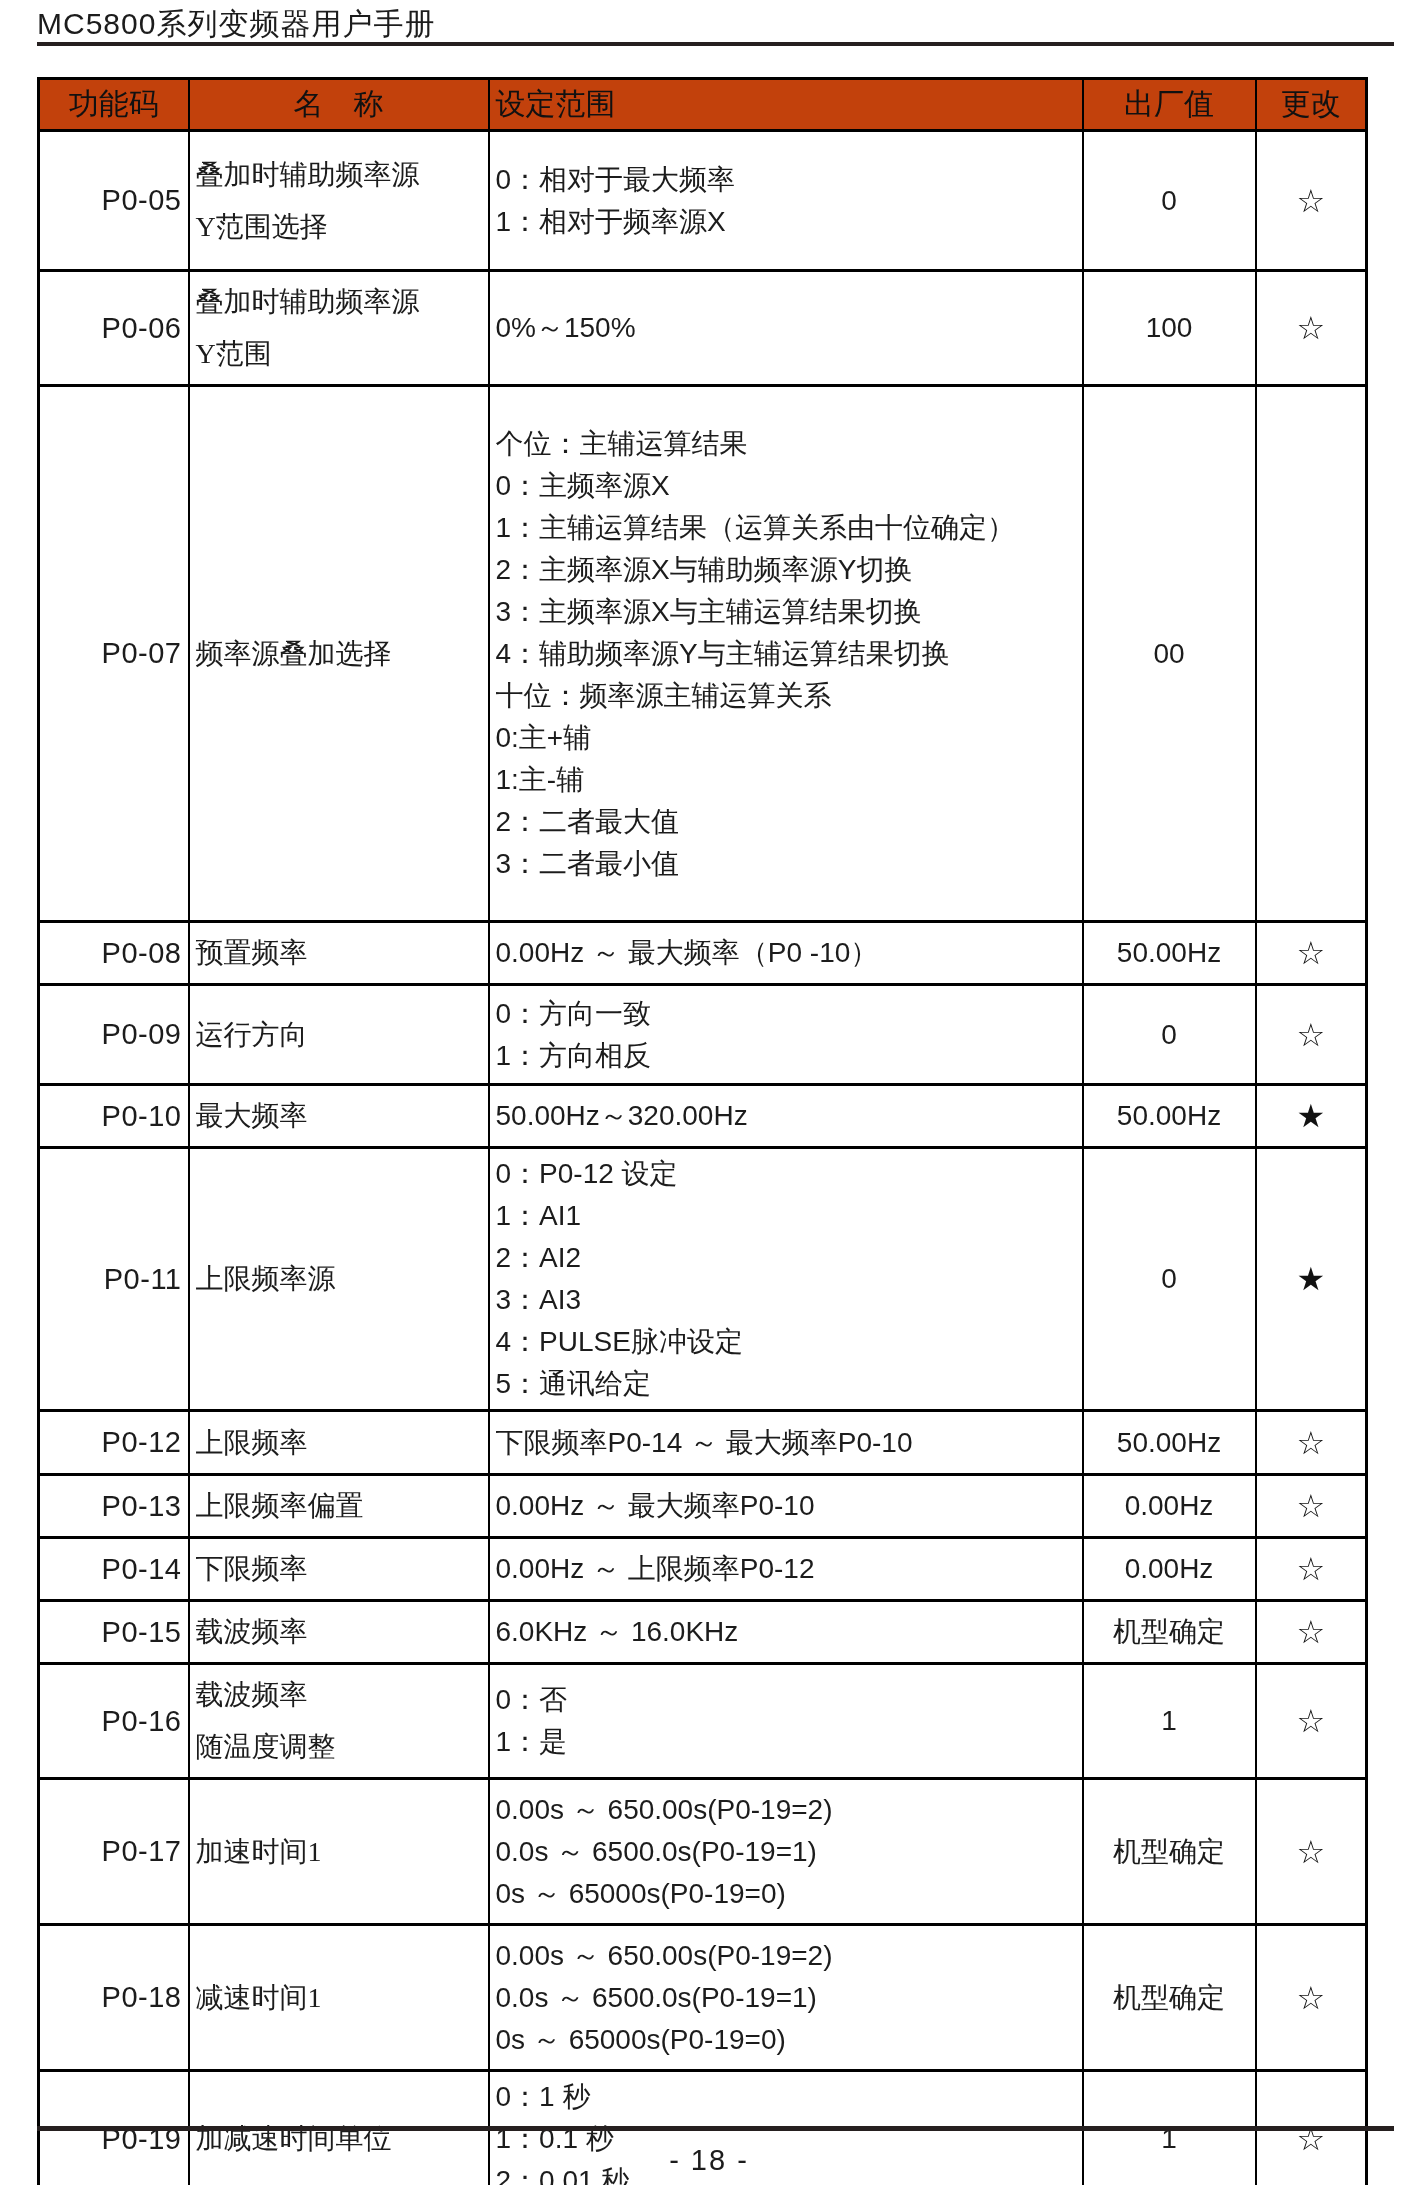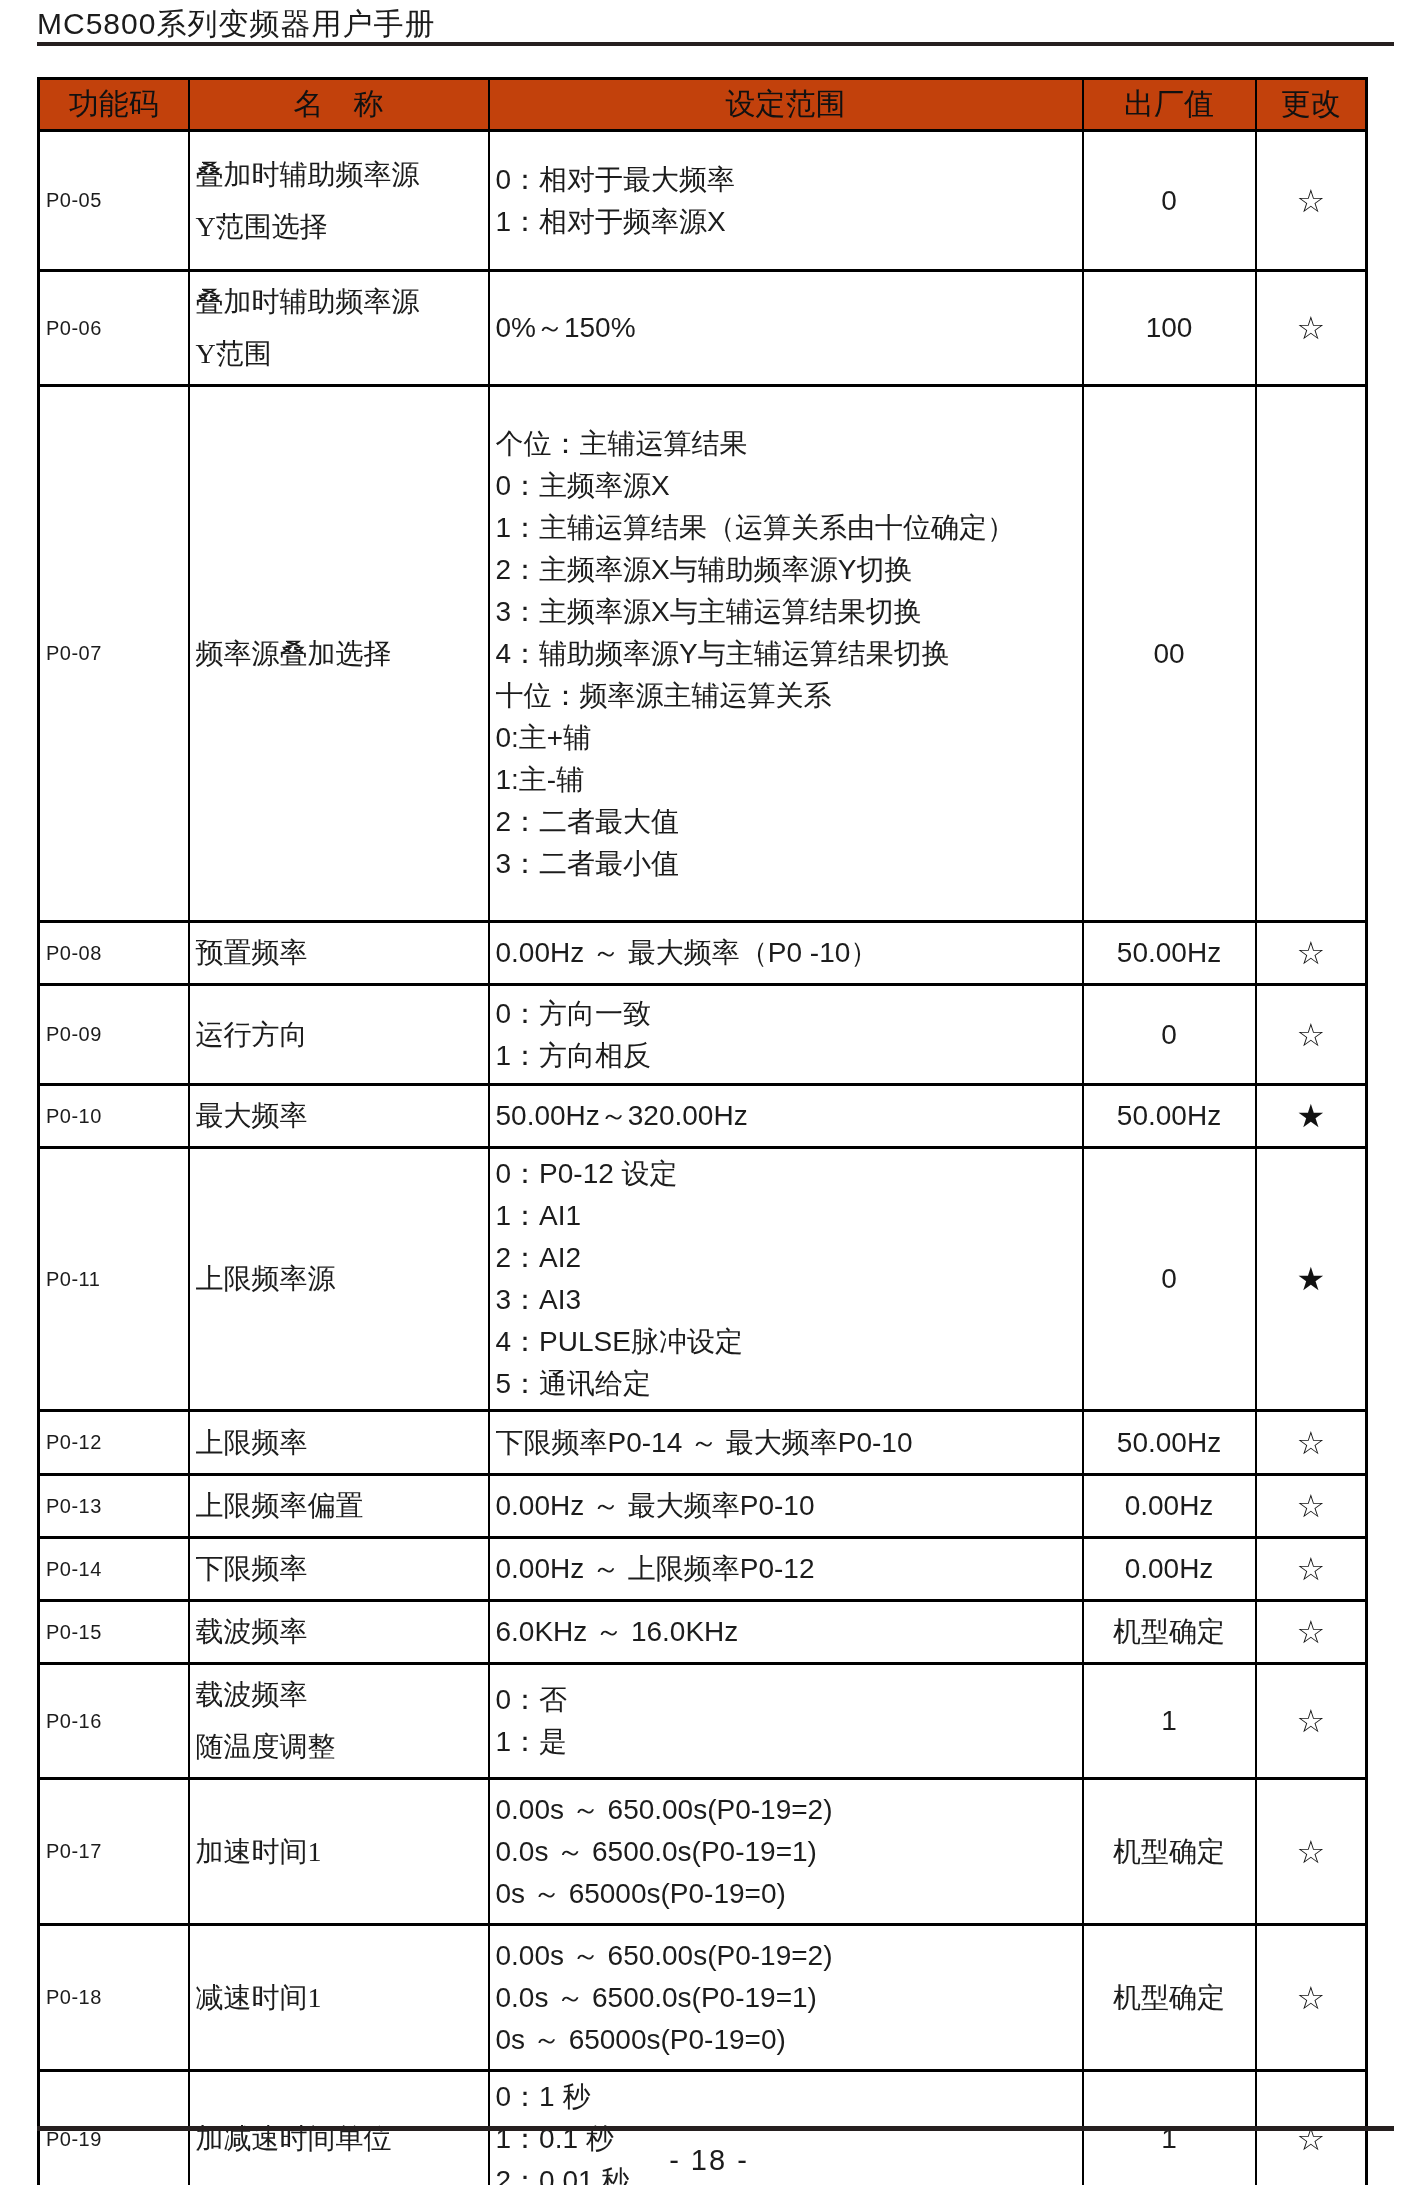--- a/index.html
+++ b/index.html
@@ -34,22 +34,22 @@
   table.param-table{border:3px solid #000;}
   table.param-table tr{border-bottom:3px solid #000;}
   thead tr{height:52px;border-bottom:3px solid #000;}
   thead th{
     background:#c2410c;
     font-weight:normal;
     font-size:30px;
     text-align:center;
     color:#111;
   }
-  th.h-range{text-align:center;padding-left:22px;}
-  td.cell-code{text-align:left;font-size:20px;letter-spacing:0.5px;}
+  th.h-range{text-align:left;padding-left:22px;}
+  td.cell-code{text-align:right;font-size:29px;letter-spacing:0.5px;}
   td.cell-name{padding-left:14px;font-size:28px;}
   td.cell-name .line{line-height:52px;font-family:Liberation Serif, serif;}
   td.cell-range{padding-left:22px;font-size:28px;margin-left:48px;}
   td.cell-range .line{line-height:42px;}
   td.cell-default{text-align:center;font-size:28px;}
   td.cell-change{text-align:center;font-size:32px;color:#111;}
   .footer-rule{
     position:absolute;left:37px;right:8px;top:2126px;height:5px;
     background:#262020;
   }

